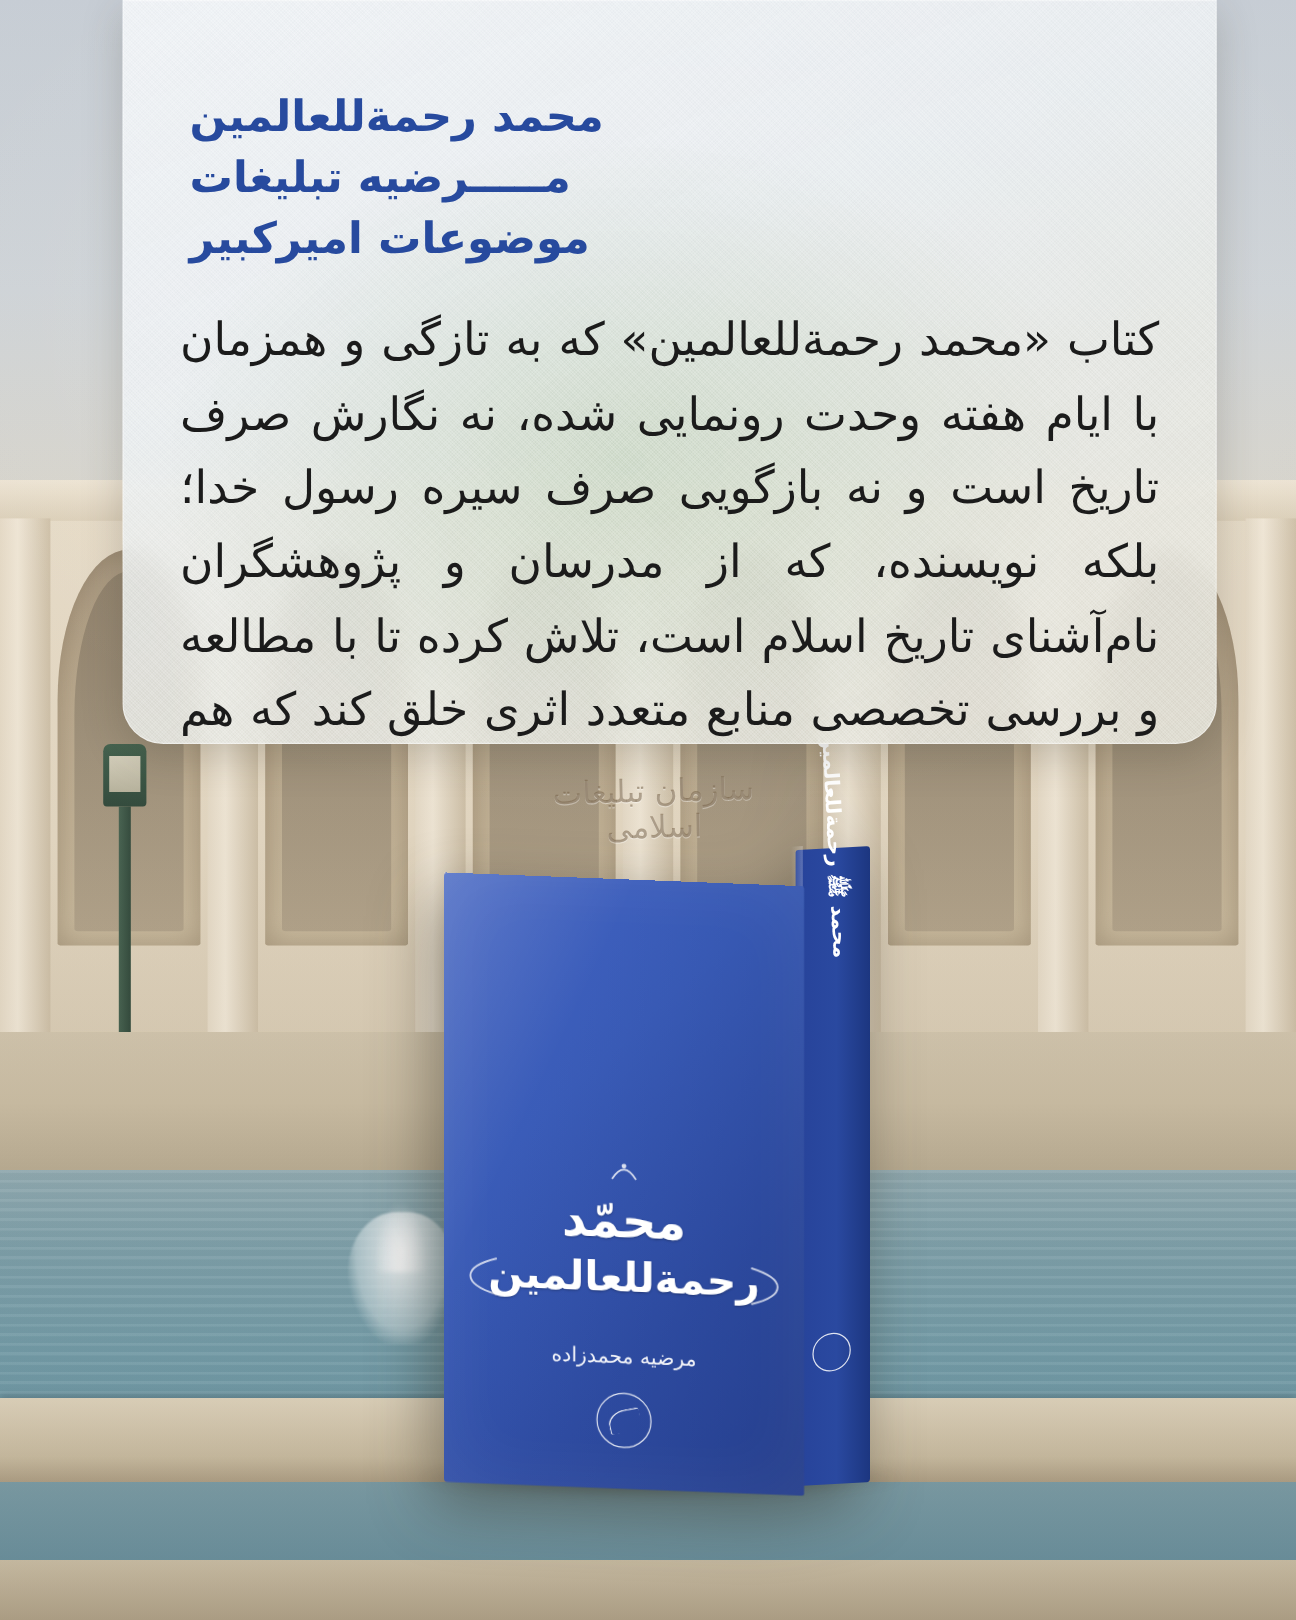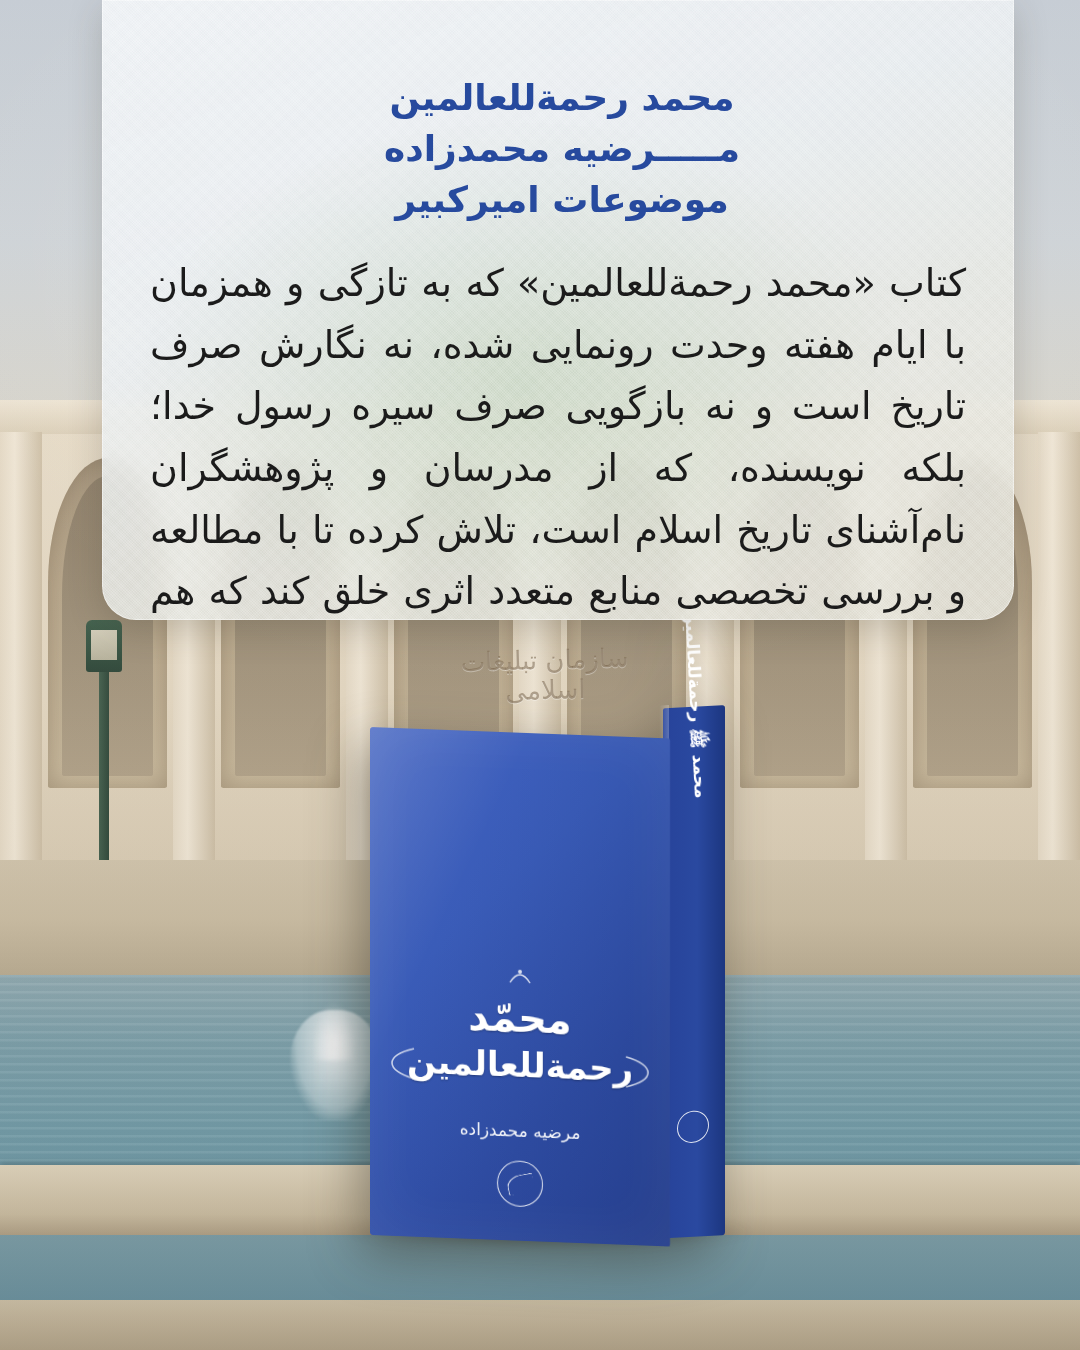--- a/index.html
+++ b/index.html
@@ -323,21 +323,21 @@
     box-sizing: border-box;
     direction: rtl;
     text-align: right;
   }
   .heading {
     color: #274a9e;
     font-weight: bold;
     line-height: 1.42;
     font-size: 36px;
     letter-spacing: -0.3px;
-    text-align: center;
+    text-align: left;
     padding-left: 8px;
   }
   .heading div { white-space: nowrap; }
   .body-text {
     margin-top: 28px;
     color: #1b1b1b;
     font-size: 38px;
     line-height: 1.62;
     text-align: justify;
     text-justify: inter-word;
@@ -431,20 +431,20 @@
         <div class="cover-logo"></div>
       </div>
     </div>
   </div>
 
   <div class="card">
     <div class="noise"></div>
     <div class="card-content">
       <div class="heading">
         <div>محمد رحمةللعالمین</div>
-        <div>مـــــرضیه محمدزاده</div>
+        <div>مـــــرضیه تبلیغات</div>
         <div>موضوعات امیرکبیر</div>
       </div>
       <div class="body-text">کتاب «محمد رحمةللعالمین» که به تازگی و همزمان با ایام هفته وحدت رونمایی شده، نه نگارش صرف تاریخ است و نه بازگویی صرف سیره رسول خدا؛ بلکه نویسنده، که از مدرسان و پژوهشگران نام‌آشنای تاریخ اسلام است، تلاش کرده تا با مطالعه و بررسی تخصصی منابع متعدد اثری خلق کند که هم تحلیلی باشد از موضوعات کمتر شنیده شده و هم مروری بر سیره نبی مکرم اسلام (ص). این کتاب در چهار فصل اصلی «قبل از بعثت»، «بعثت تا هجرت»، «هجرت تا رحلت» و «سیره رسول‌الله» منتشر شده است.</div>
     </div>
   </div>
 
 </div>
 
 </body></html>

